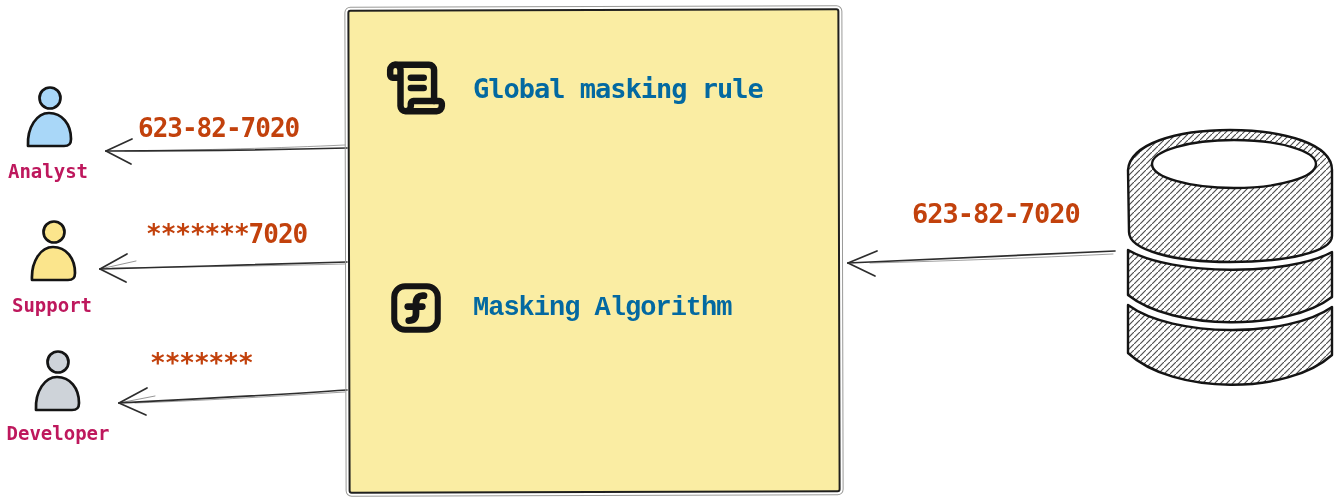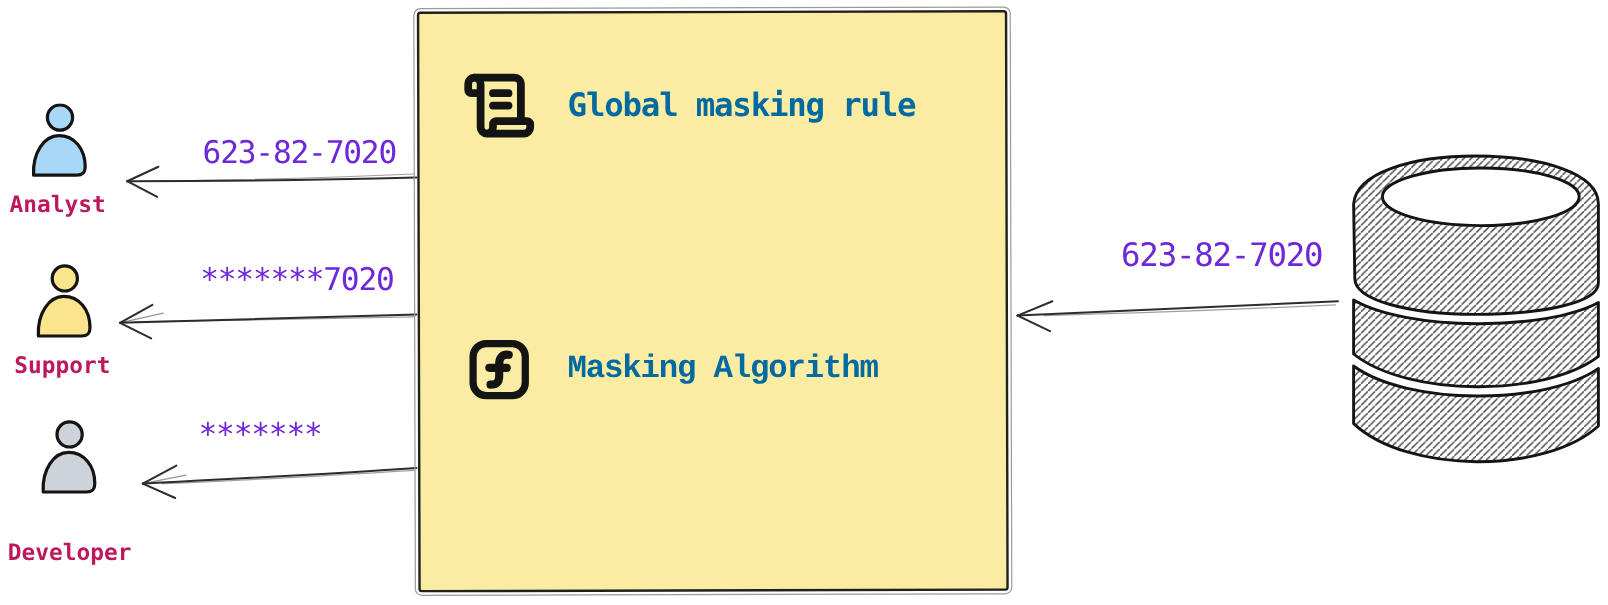--- a/index.html
+++ b/index.html
@@ -18,21 +18,21 @@
   .mask-row{
     position:absolute;left:384px;width:450px;height:64px;
     display:flex;align-items:center;gap:25px;
   }
   .mask-row .ric{width:64px;display:flex;justify-content:center;align-items:center;flex:0 0 64px;}
   .mask-row .rtx{
     font-size:27px;font-weight:bold;letter-spacing:-1px;white-space:nowrap;color:#0369a1;
   }
   
   .pname{font-size:19px;font-weight:bold;text-align:center;color:#be185d;}
-  .alabel{font-size:26px;font-weight:normal;text-align:right;letter-spacing:-1px;white-space:nowrap;color:#6d28d9;}
+  .alabel{font-size:26px;font-weight:bold;text-align:left;letter-spacing:-1px;white-space:nowrap;color:#c2410c;}
   svg{display:block;}
 </style>
 </head>
 <body>
 
 <div class="canvas">
 
   <svg class="abs" style="left:0;top:0;" width="1340" height="504" viewBox="0 0 1340 504" fill="none" stroke="#2d2d2d" stroke-width="1.7" stroke-linecap="round">
     <g>
       <path d="M347 148 C 270 150, 185 151, 106 151"></path>
@@ -79,21 +79,21 @@
   </svg>
   <div class="abs pname" style="left:4px;top:294px;width:96px;">Support</div>
   <div class="abs alabel" style="left:146px;top:219px;width:182px;">*******7020</div>
 
   <svg class="abs" style="left:30px;top:350px;" width="54" height="62" viewBox="0 0 54 62" stroke="#141414" stroke-width="2.7" stroke-linejoin="round">
     <g fill="#ced3d9">
       <circle cx="28" cy="12" r="10.5"></circle>
       <path d="M6 60 C5 41, 15 27, 27 27 C40 27, 49 38, 49 53 C49 58, 47 60, 42 60 Z"></path>
     </g>
   </svg>
-  <div class="abs pname" style="left:6px;top:422px;width:104px;margin-top:28px;">Developer</div>
+  <div class="abs pname" style="left:6px;top:422px;width:104px;">Developer</div>
   <div class="abs alabel" style="left:150px;top:348px;width:118px;">*******</div>
 
   <div class="abs mask-box"></div>
 
   <div class="mask-row" style="top:56px;">
     <span class="ric">
       <svg width="62" height="62" viewBox="0 0 24 24" fill="none" stroke="#141414" stroke-width="2.5" stroke-linecap="round" stroke-linejoin="round">
         <path d="M15 12h-5"></path>
           <path d="M15 8h-5"></path>
           <path d="M19 17V5a2 2 0 0 0-2-2H4"></path>

